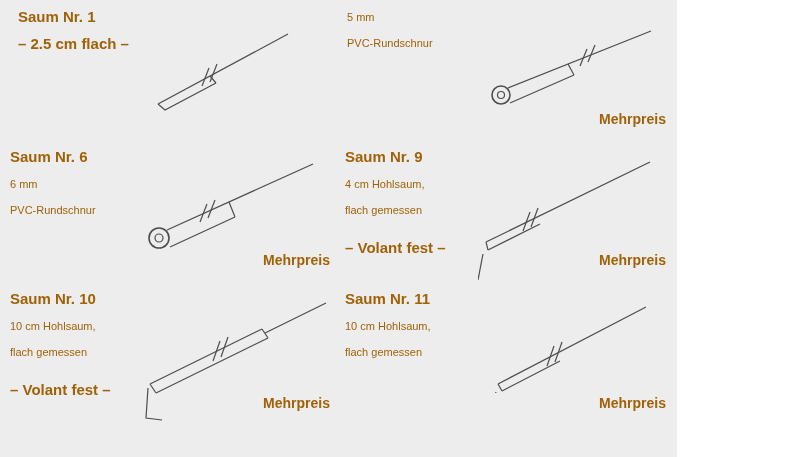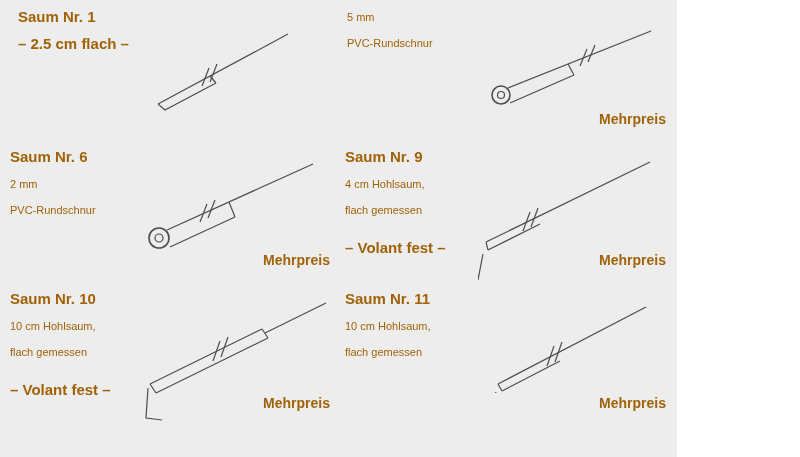--- a/index.html
+++ b/index.html
@@ -63,21 +63,21 @@
     <line x1="20" y1="63" x2="163" y2="6"></line>
     <line x1="22" y1="78" x2="86" y2="50"></line>
     <line x1="80" y1="39" x2="86" y2="50"></line>
     <line x1="92" y1="41" x2="99" y2="24"></line>
     <line x1="100" y1="37" x2="107" y2="20"></line>
   </svg>
   <div class="mehrpreis m-right" style="top:110px;">Mehrpreis</div>
 
   <div class="cell" style="left:10px;top:148px;width:320px;">
     <div class="title">Saum Nr. 6</div>
-    <div class="line">2 mm</div>
+    <div class="line">6 mm</div>
     <div class="line">PVC-Rundschnur</div>
   </div>
   <svg class="diagram" style="left:145px;top:155px;" width="175" height="100" viewBox="0 0 175 100">
     <circle class="outer" cx="14" cy="83" r="10"></circle>
     <circle cx="14" cy="83" r="4"></circle>
     <line x1="22" y1="75" x2="168" y2="9"></line>
     <line x1="25" y1="92" x2="90" y2="62"></line>
     <line x1="84" y1="47" x2="90" y2="62"></line>
     <line x1="55" y1="67" x2="62" y2="49"></line>
     <line x1="63" y1="63" x2="70" y2="45"></line>

